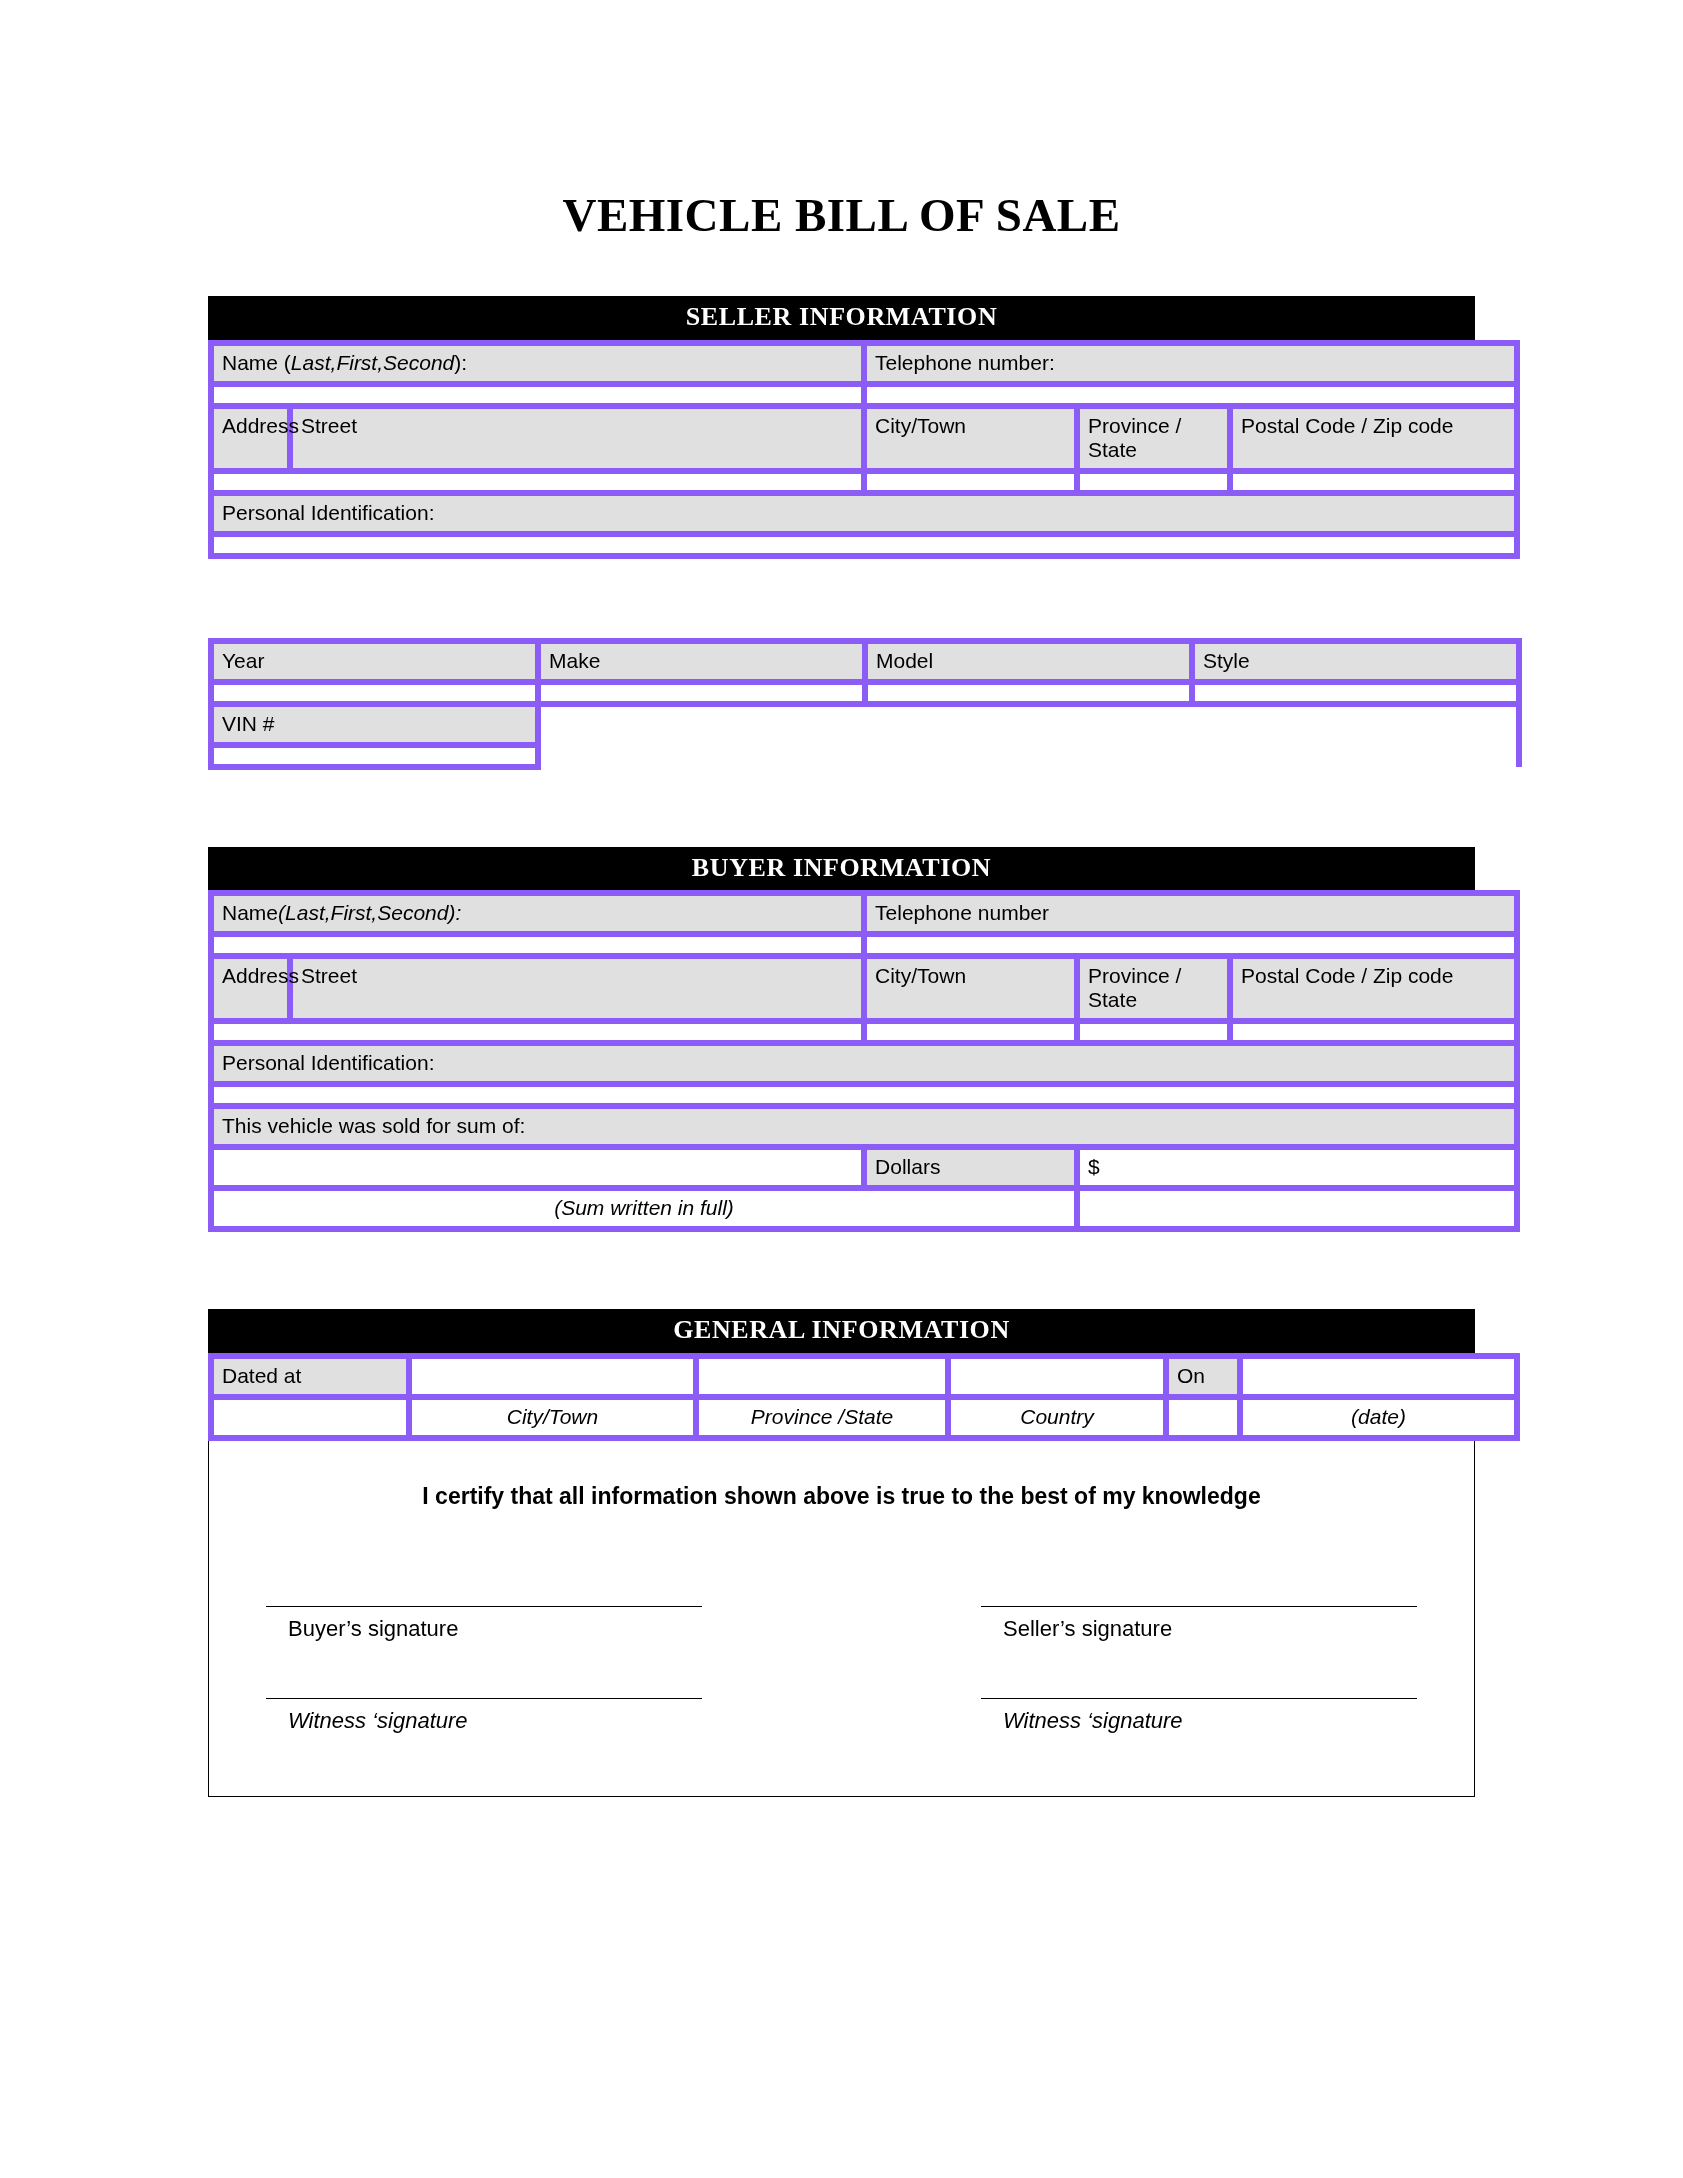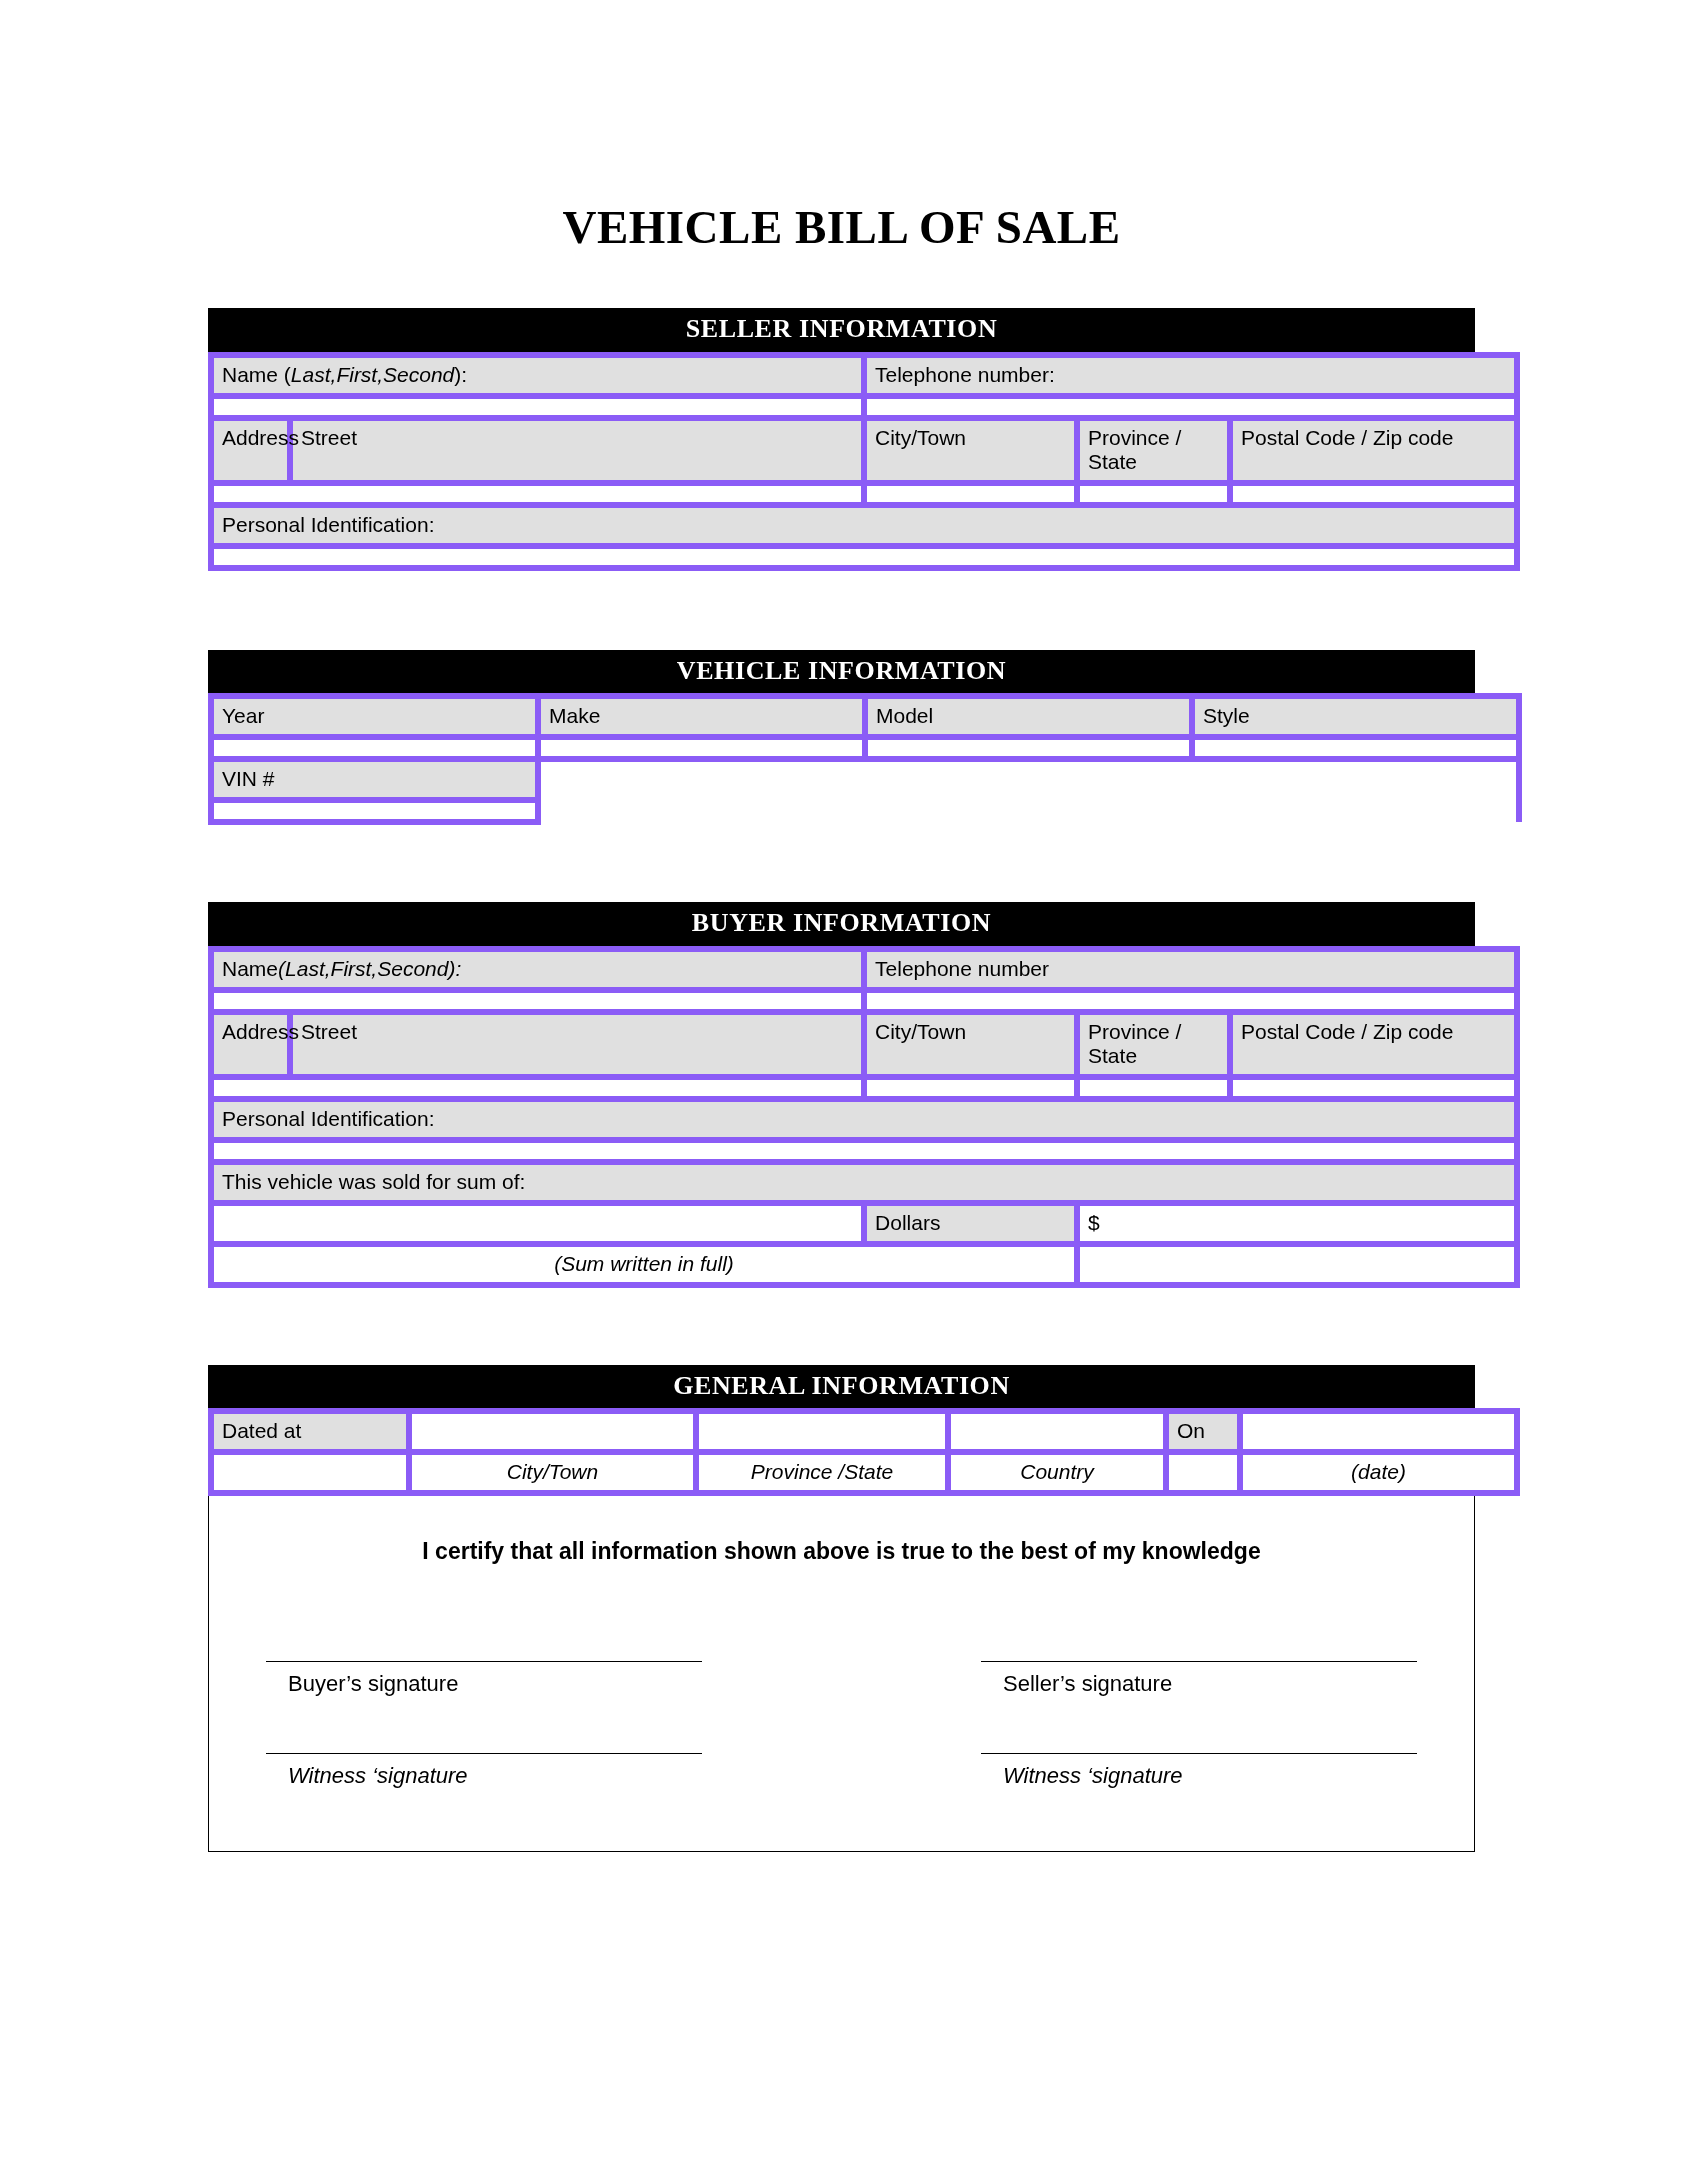--- a/index.html
+++ b/index.html
@@ -10,21 +10,21 @@
   body {
     width: 1683px;
     height: 2178px;
     font-family: "Liberation Sans", sans-serif;
     color: #000000;
     position: relative;
   }
   .page {
     width: 1683px;
     height: 2178px;
-    padding: 12px;
+    padding: 0;
     box-sizing: border-box;
     position: relative;
   }
   .doc-title {
     text-align: center;
     font-family: "Liberation Serif", serif;
     font-weight: bold;
     font-size: 47px;
     letter-spacing: 0.5px;
     margin: 0;
@@ -157,21 +157,20 @@
         <td class="lbl" colspan="6">Personal Identification:</td>
       </tr>
       <tr>
         <td class="blank" colspan="6"></td>
       </tr>
     </tbody>
       </table>
   </div>
 
   <div class="section sec-vehicle">
-    <div class="band">VEHICLE INFORMATION</div>
     <table class="grid">
       <colgroup>
         <col style="width:327px">
         <col style="width:327px">
         <col style="width:327px">
         <col style="width:327px">
       </colgroup>
       <tbody>
           <tr>
         <td class="lbl">Year</td>

